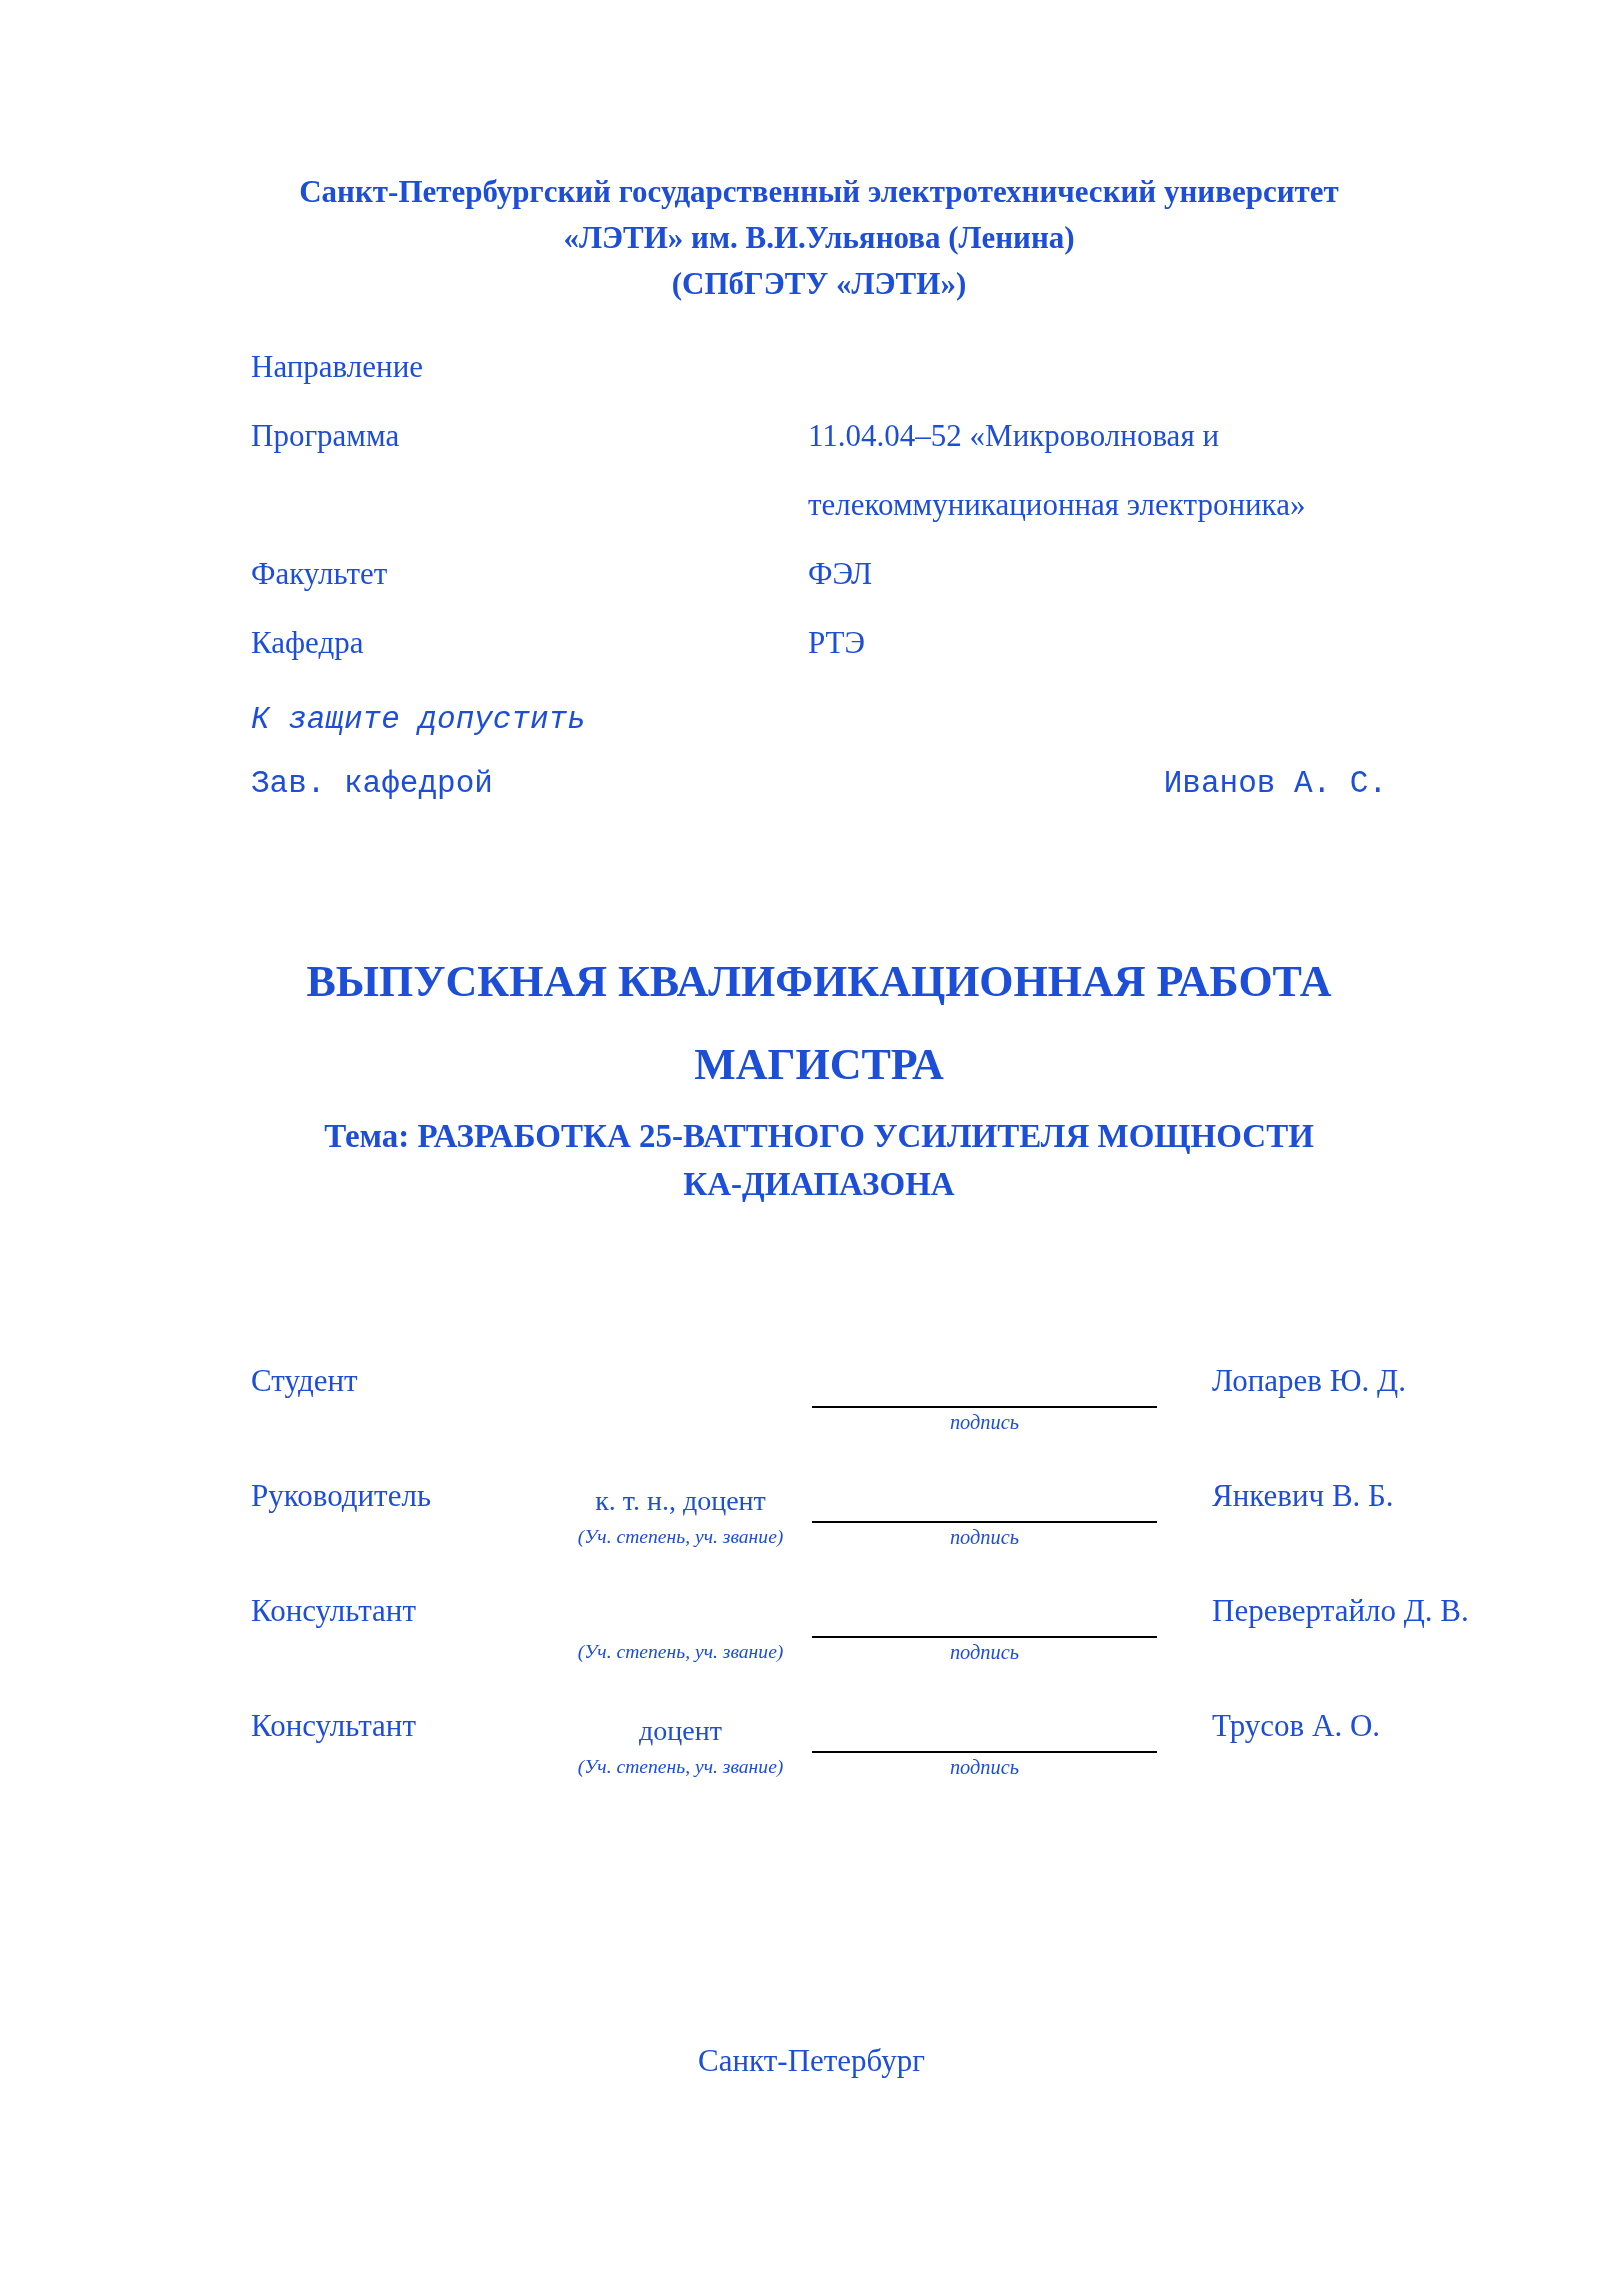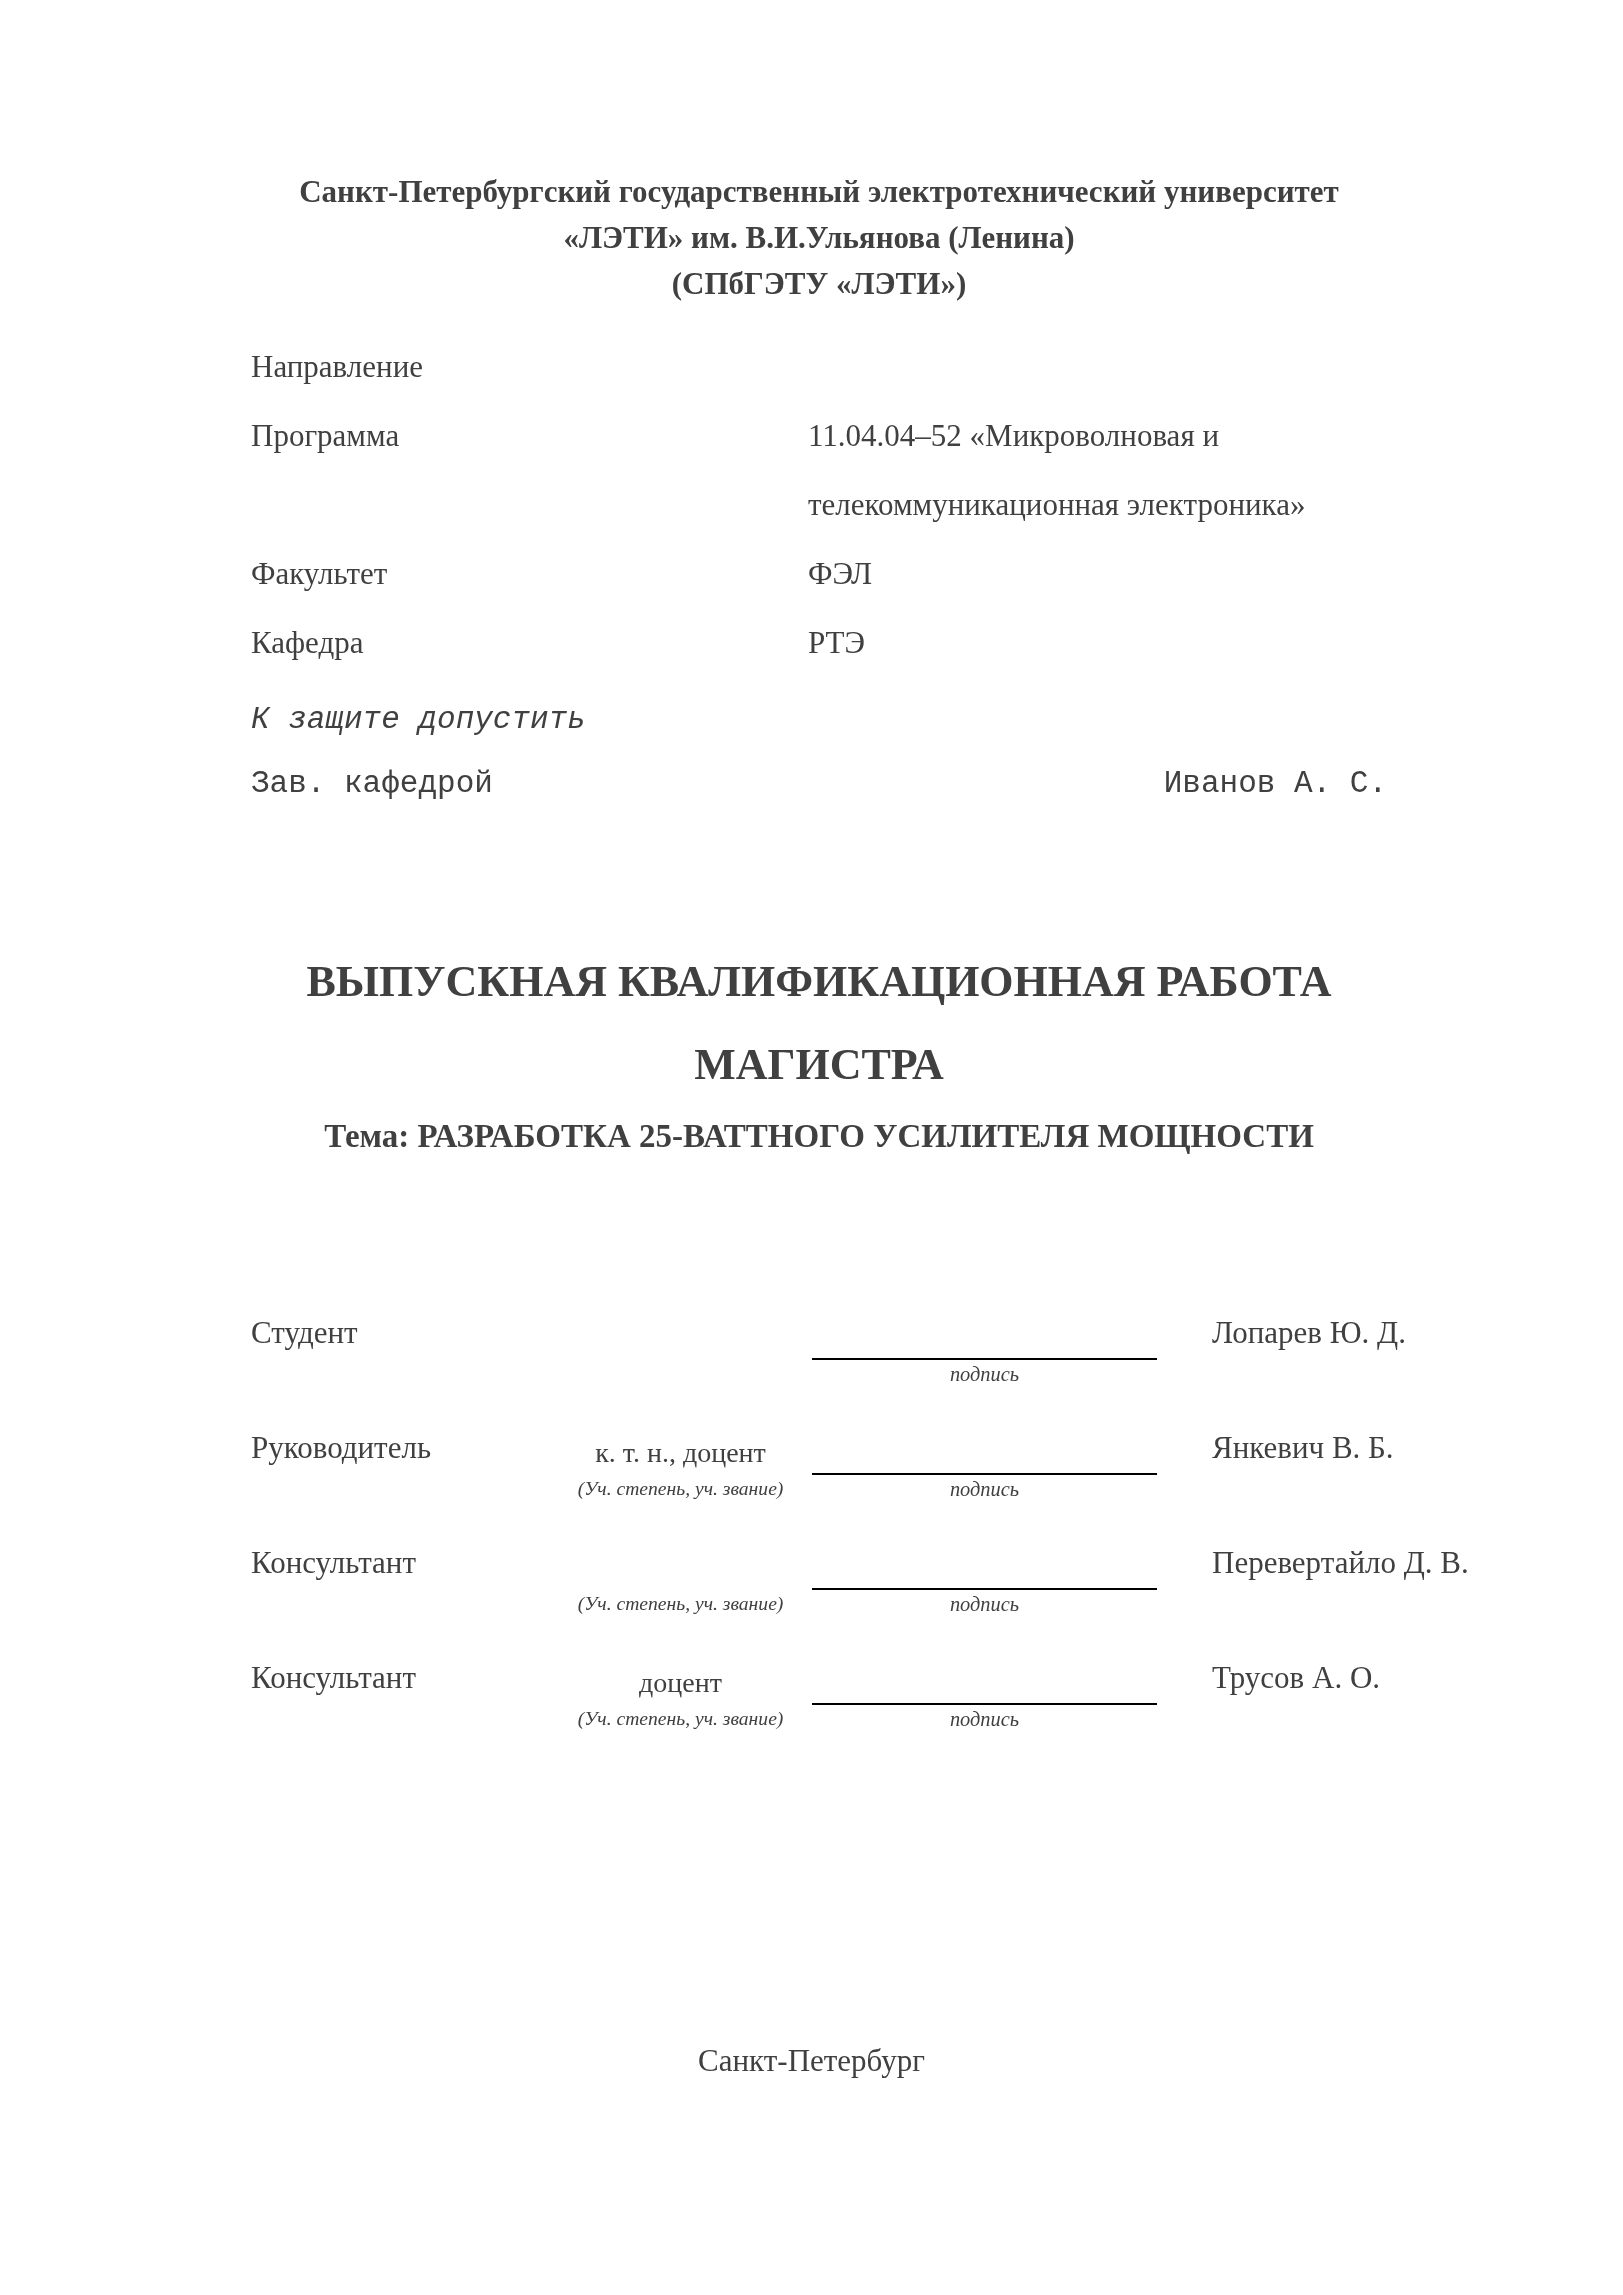--- a/index.html
+++ b/index.html
@@ -1,21 +1,21 @@
 <!DOCTYPE html>
 <html style="font-size:12.6px"><head>
 <meta charset="utf-8">
 <style>
   html, body { margin: 0; padding: 0; background: #ffffff; }
   .page {
     position: relative;
     width: 1623px;
     height: 2295px;
     background: #ffffff;
-    color: #404040;
+    color: #1d4ed8;
     font-family: "Liberation Serif", "DejaVu Serif", serif;
     box-sizing: border-box;
     padding: 169px 236px 0 251px;
     overflow: hidden;
   }
 
   
   .uni-header {
     text-align: center;
     font-weight: bold;
@@ -163,20 +163,21 @@
     </div>
   </div>
 
   <div class="main-title">
     <div>ВЫПУСКНАЯ КВАЛИФИКАЦИОННАЯ РАБОТА</div>
     <div>МАГИСТРА</div>
   </div>
 
   <div class="topic">
     <div>Тема: РАЗРАБОТКА 25-ВАТТНОГО УСИЛИТЕЛЯ МОЩНОСТИ</div>
+    <div>КА-ДИАПАЗОНА</div>
   </div>
 
   <div class="signatures">
 
     <div class="sig-row">
       <div class="sig-role">Студент</div>
       <div class="sig-degree">
         <div class="sig-degree-main"></div>
       </div>
       <div class="sig-line-block">

